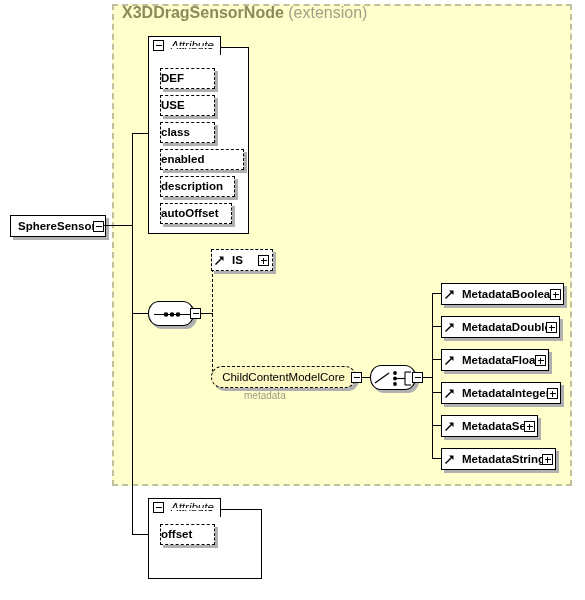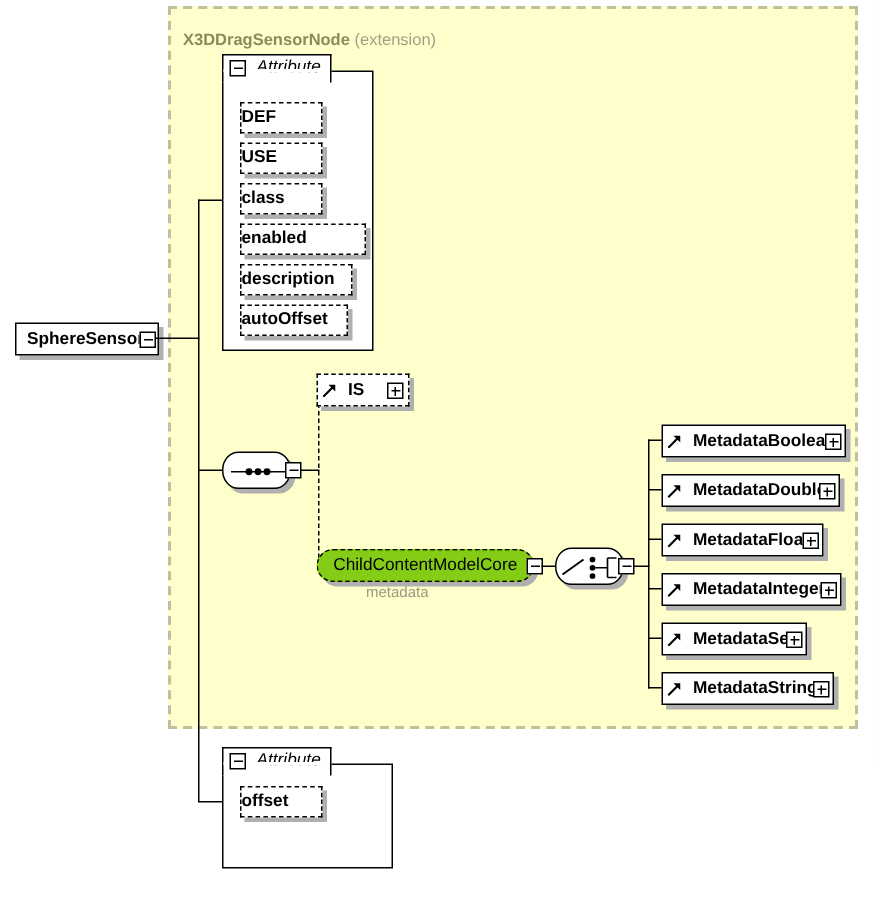--- a/index.html
+++ b/index.html
@@ -26,22 +26,22 @@
     top: 4px;
     width: 460px;
     height: 482px;
     background: #ffffcc;
     border: 2px dashed #c0c0a0;
     box-sizing: border-box;
   }
   .ext-title {
     position: absolute;
     left: 122px;
-    top: 21px;
-    font-size: 11px;
+    top: 4px;
+    font-size: 16px;
     font-weight: bold;
     color: #8a8a5c;
     white-space: nowrap;
   }
   .ext-title .ext-sub {
     font-weight: normal;
     color: #a0a088;
   }
 
   
@@ -175,21 +175,21 @@
     background: #ffffff;
     border: 1px solid #000000;
     border-radius: 11px / 12px;
     box-shadow: 3px 3px 0 #b0b0b0;
   }
 
   
   .grp {
     position: absolute;
     box-sizing: border-box;
-    background: #84cc16;
+    background: #fef9c3;
     border: 1px dashed #000000;
     border-radius: 11px;
     height: 22px;
     line-height: 20px;
     font-size: 11.5px;
     color: #000;
     text-align: center;
     white-space: nowrap;
     box-shadow: 3px 3px 0 #b0b0b0;
   }

